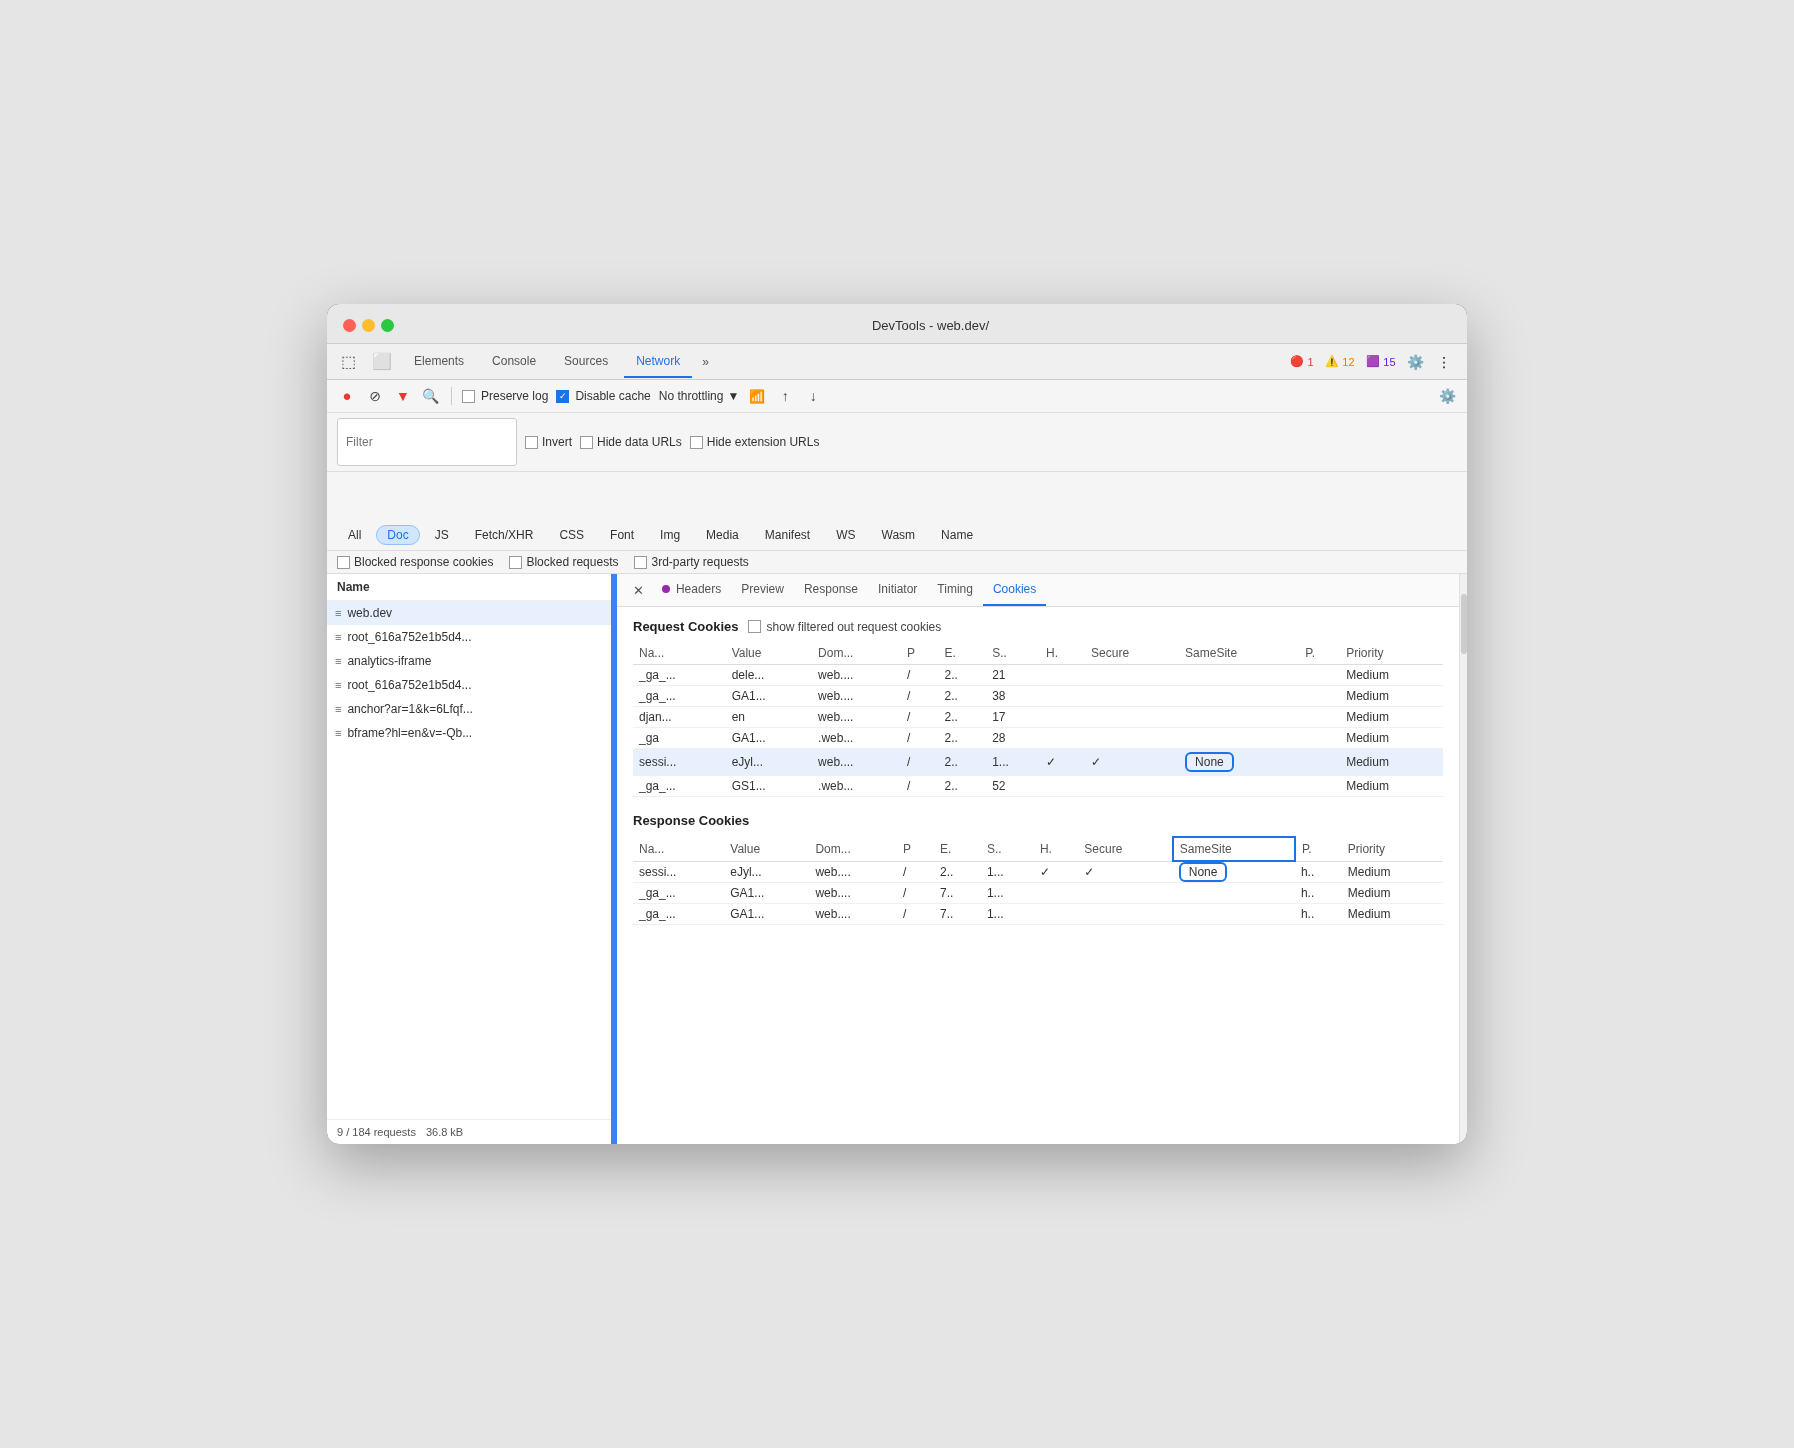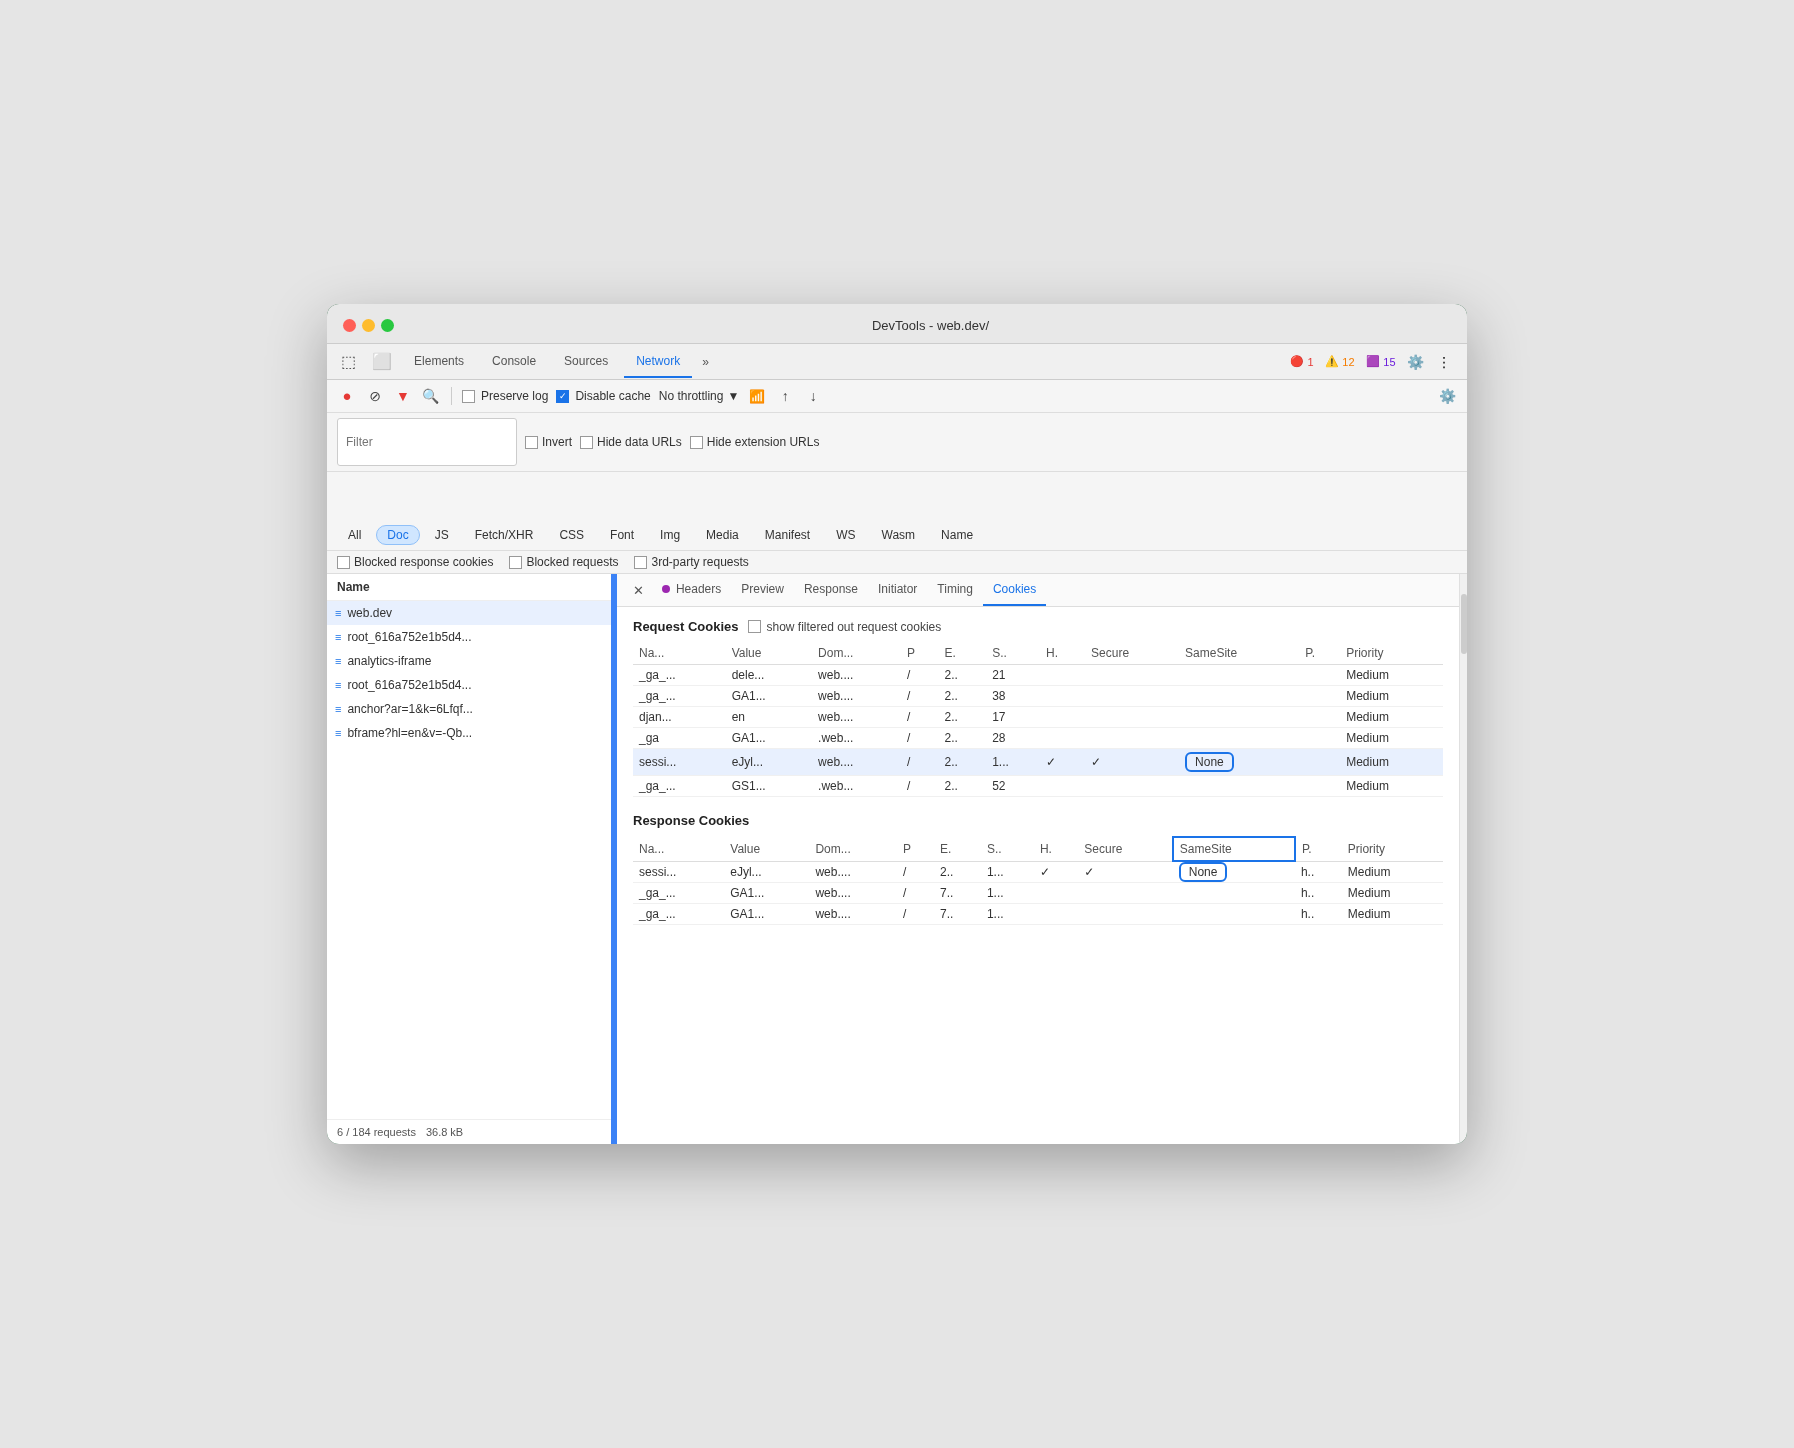--- a/index.html
+++ b/index.html
@@ -505,21 +505,21 @@
       </div>
       <div class="request-item">
         <span class="request-icon">≡</span>
         <span class="request-name">anchor?ar=1&amp;k=6Lfqf...</span>
       </div>
       <div class="request-item">
         <span class="request-icon">≡</span>
         <span class="request-name">bframe?hl=en&amp;v=-Qb...</span>
       </div>
       <div class="requests-footer">
-        <span>6 / 184 requests</span>
+        <span>9 / 184 requests</span>
         <span>36.8 kB</span>
       </div>
     </div>
 
     <div class="detail-panel">
 
       <div class="detail-tabs">
         <div class="detail-tab-close">✕</div>
         <div class="detail-tab">
           <div class="detail-tab-dot"></div>

